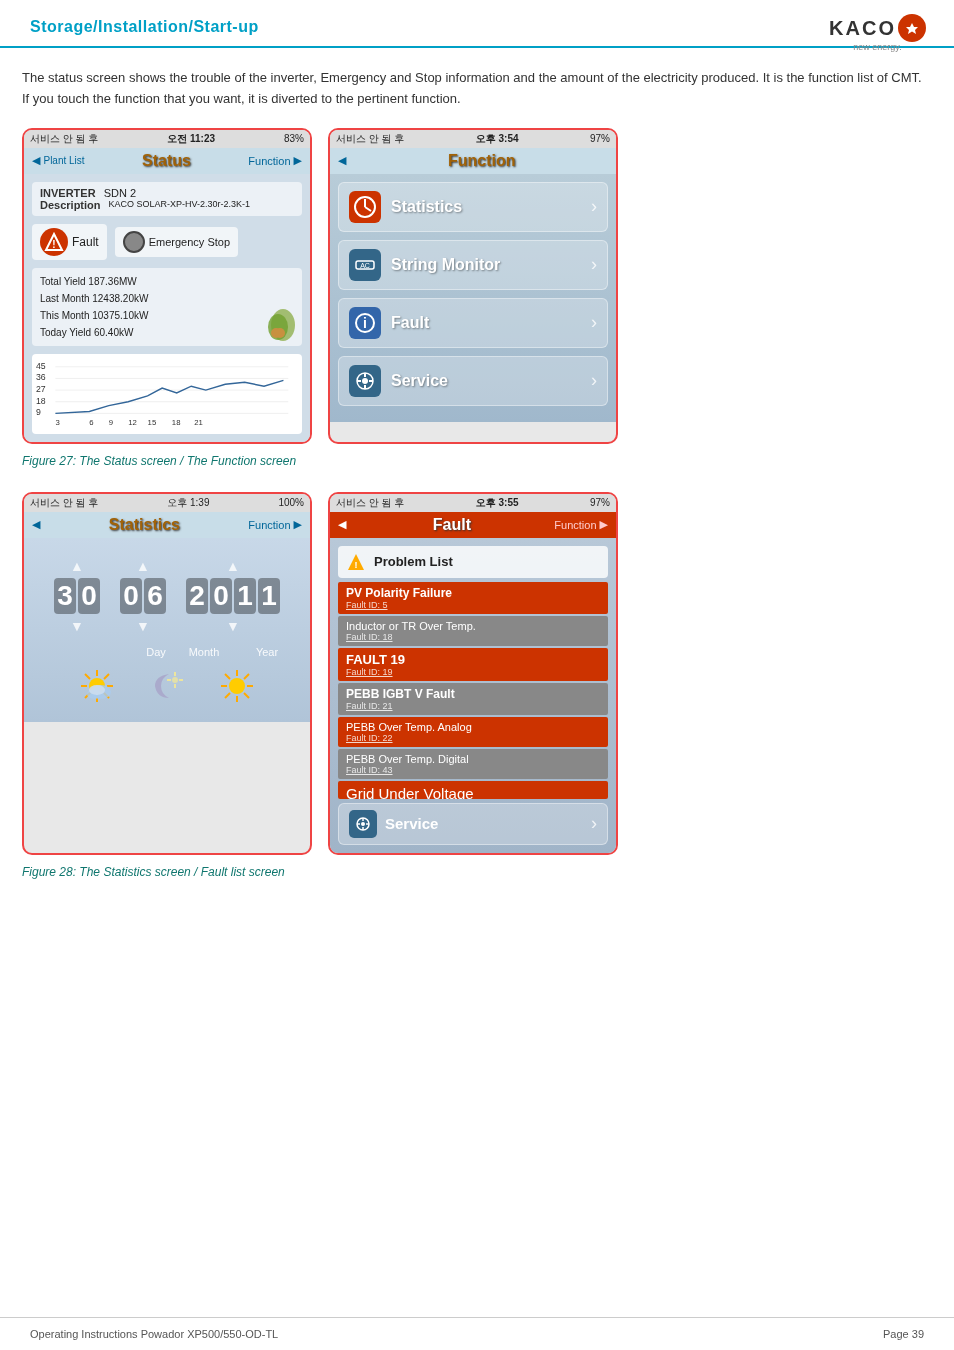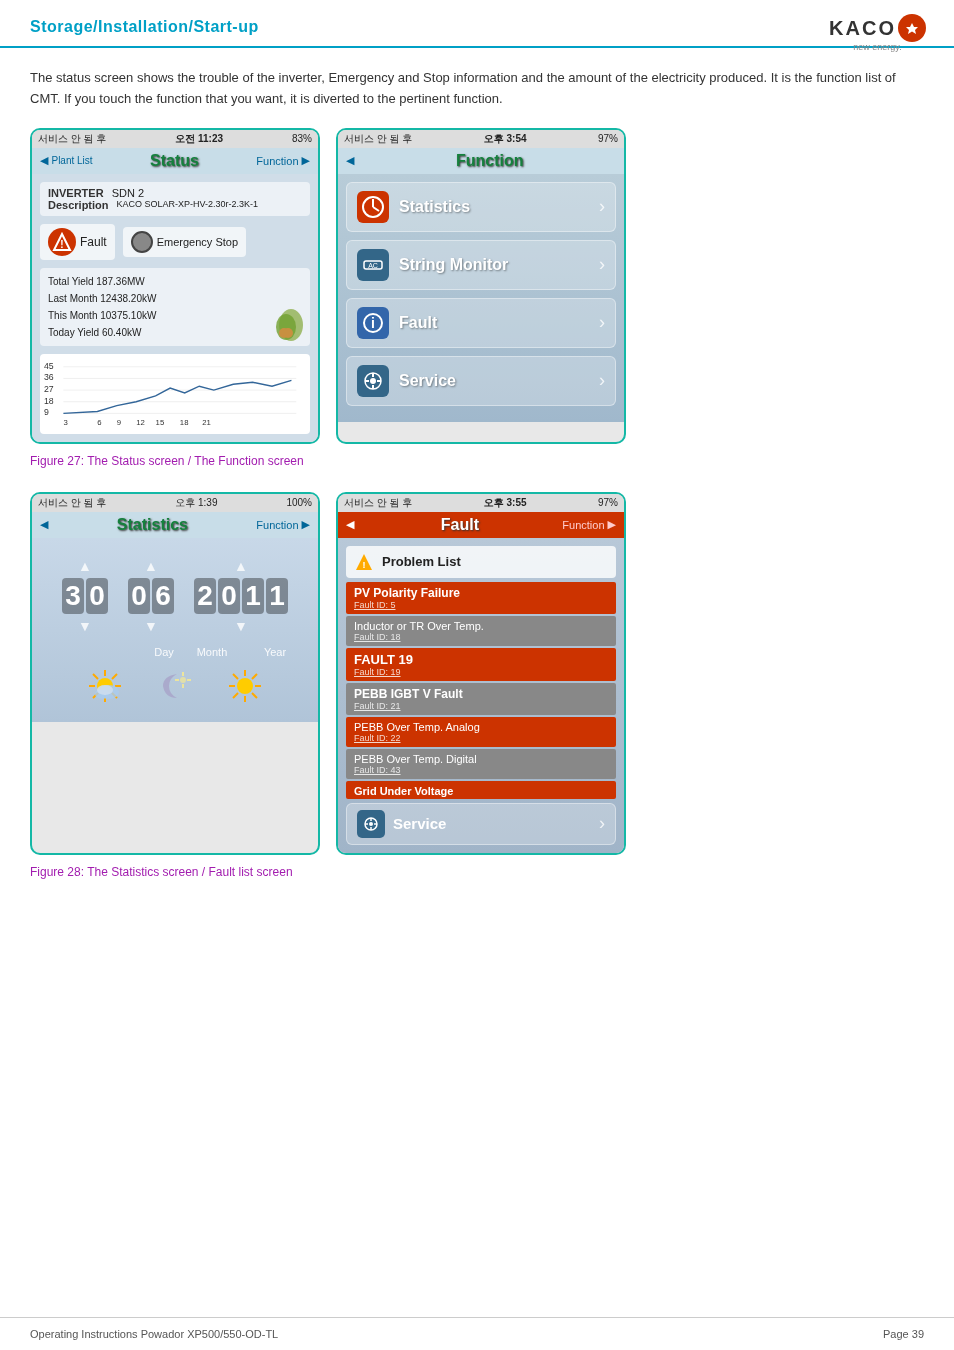--- a/index.html
+++ b/index.html
@@ -23,41 +23,41 @@
     }
     .header-title {
       font-size: 16px;
       font-weight: bold;
       color: #00a0c6;
       letter-spacing: 0.5px;
     }
 
     
     .content {
-      padding: 20px 30px 0 30px;
+      padding: 20px 30px 0 22px;
     }
 
     
     .description {
       font-size: 13px;
       line-height: 1.6;
       color: #333;
       margin-bottom: 18px;
     }
 
     
     .screenshots-row {
       display: flex;
       gap: 16px;
       margin-bottom: 10px;
     }
 
     
     .phone {
-      border: 2px solid #14b8a6;
+      border: 2px solid #ef4444;
       border-radius: 10px;
       overflow: hidden;
       background: #e8e8e8;
       width: 290px;
     }
 
     .phone-status-bar {
       display: flex;
       justify-content: space-between;
       align-items: center;
@@ -78,21 +78,21 @@
     .phone-nav-back {
       display: flex;
       align-items: center;
       gap: 3px;
       font-size: 11px;
       color: #006699;
     }
     .phone-nav-title {
       font-size: 16px;
       font-weight: bold;
-      color: #15803d;
+      color: #a16207;
       text-shadow: 1px 1px 2px #333;
       flex: 1;
       text-align: center;
     }
     .phone-nav-forward {
       font-size: 11px;
       color: #006699;
       display: flex;
       align-items: center;
       gap: 3px;
@@ -224,21 +224,22 @@
       text-shadow: 1px 1px 2px rgba(0,0,0,0.4);
     }
     .chevron {
       color: rgba(255,255,255,0.8);
       font-size: 18px;
     }
 
     
     .figure-caption {
       font-size: 12px;
-      color: #a21caf;
+      font-style: italic;
+      color: #0f766e;
       margin: 8px 0 24px 0;
     }
 
     
     .statistics-screen {
       background: linear-gradient(180deg, #c8d8e8 0%, #b0c4d8 100%);
       padding: 8px;
     }
 
     .date-selector {
@@ -740,21 +741,21 @@
         </div>
         <div class="fault-list-item red">
           <div class="fault-name" style="font-size:11px;">PEBB Over Temp. Analog</div>
           <div class="fault-id" style="font-size:9px;text-decoration:underline;">Fault ID: 22</div>
         </div>
         <div class="fault-list-item gray">
           <div class="fault-name" style="font-size:11px;">PEBB Over Temp. Digital</div>
           <div class="fault-id" style="font-size:9px;text-decoration:underline;">Fault ID: 43</div>
         </div>
         <div class="fault-list-item red" style="overflow:hidden;max-height:18px;">
-          <div class="fault-name" style="font-size:11px;font-weight:bold;">Grid Under Voltage</div>
+          <div class="fault-name" style="font-size:15px;">Grid Under Voltage</div>
         </div>
 
         <div class="service-btn-row">
           <div style="display:flex;align-items:center;gap:8px;">
             <div class="function-item-icon" style="background:#336688;width:28px;height:28px;border-radius:5px;display:flex;align-items:center;justify-content:center;">
               <svg width="18" height="18" viewBox="0 0 18 18">
                 <circle cx="9" cy="9" r="6" fill="none" stroke="white" stroke-width="1.5"></circle>
                 <circle cx="9" cy="9" r="2" fill="white"></circle>
                 <line x1="9" y1="3" x2="9" y2="6" stroke="white" stroke-width="1.5"></line>
                 <line x1="9" y1="12" x2="9" y2="15" stroke="white" stroke-width="1.5"></line>

